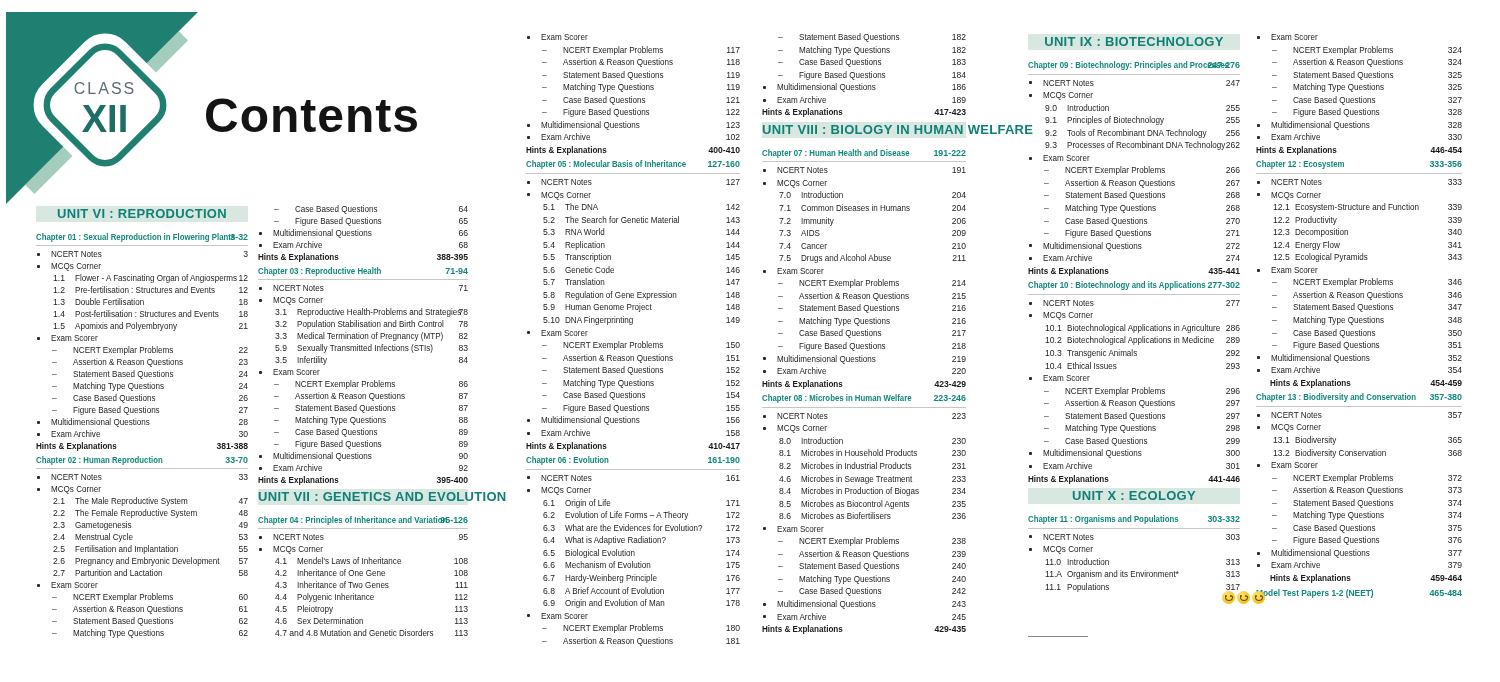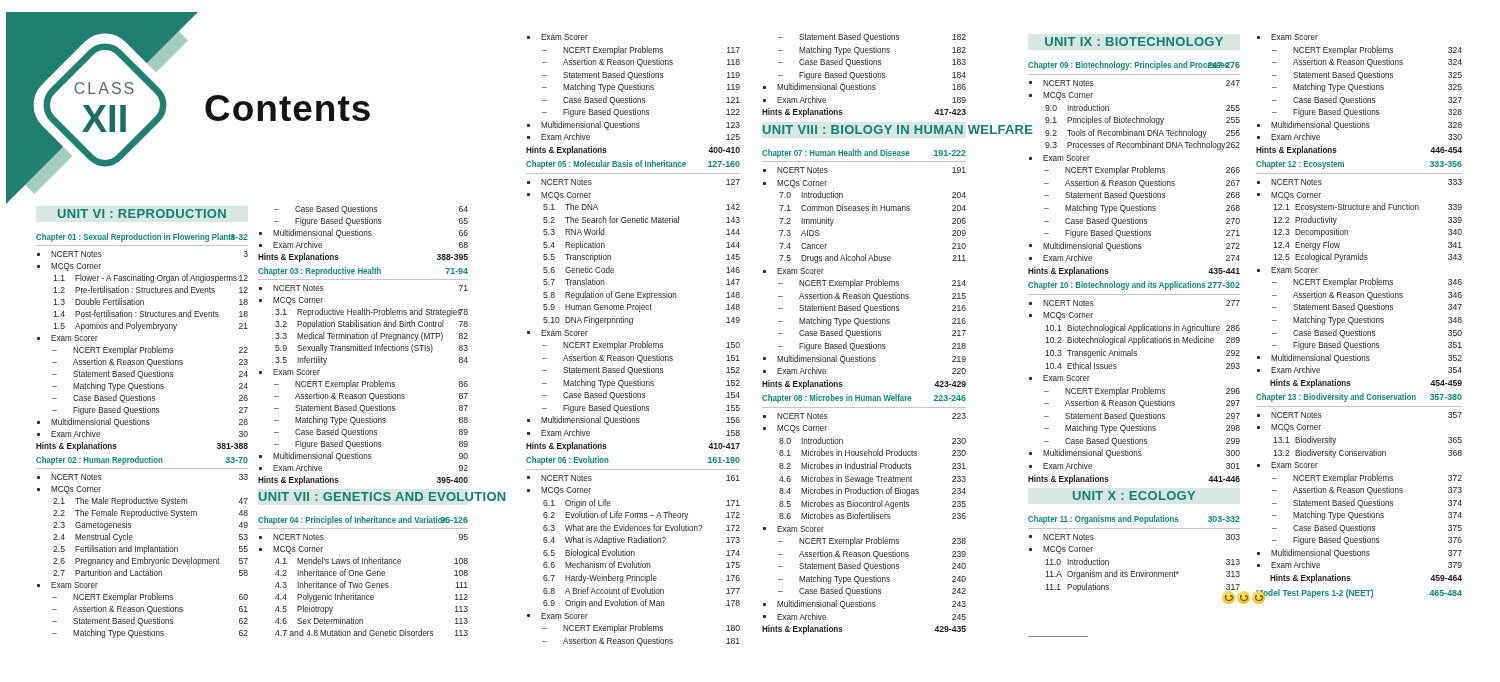--- a/index.html
+++ b/index.html
@@ -1,21 +1,21 @@
 <!DOCTYPE html>
 <html><head>
 <meta charset="utf-8">
 <style>
   html,body{margin:0;padding:0;background:#ffffff;}
   .page{position:relative;width:1500px;height:682px;background:#fff;overflow:hidden;
         font-family:"Liberation Sans","DejaVu Sans",sans-serif;color:#222;}
   
   .corner-art{position:absolute;left:0;top:8px;width:210px;height:200px;}
   
-  .title{position:absolute;left:204px;top:88px;margin:0;font-size:37px;font-weight:bold;
+  .title{position:absolute;left:204px;top:88px;margin:0;font-size:48px;font-weight:bold;
          letter-spacing:1px;color:#141414;}
   
   .col{position:absolute;--lh:12.55px;font-size:8.6px;line-height:var(--lh);}
   .col.short{--lh:12px;}
   .row{display:flex;align-items:center;height:var(--lh);}
   .lbl{flex:1;min-width:0;}
   .lt{display:inline-block;white-space:nowrap;transform:scaleX(.94);transform-origin:0 50%;}
   .pg{flex-shrink:0;margin-left:4px;white-space:nowrap;}
   .dot{width:3px;height:3px;border-radius:1px;background:#2a2a2a;margin:0 11px 0 1px;flex-shrink:0;}
   .dashm{width:21px;margin-left:16px;flex-shrink:0;color:#444;}
@@ -419,21 +419,21 @@
         <span class="pg">122</span>
       </div>
       <div class="row bullet">
         <span class="dot"></span>
         <span class="lbl"><span class="lt">Multidimensional Questions</span></span>
         <span class="pg">123</span>
       </div>
       <div class="row bullet">
         <span class="dot"></span>
         <span class="lbl"><span class="lt">Exam Archive</span></span>
-        <span class="pg">125</span>
+        <span class="pg">102</span>
       </div>
       <div class="row hints">
         <span class="lbl"><span class="lt">Hints &amp; Explanations</span></span>
         <span class="pg">400-410</span>
       </div>
       <div class="row chapter">
         <span class="lbl"><span class="lt">Chapter 05 : Molecular Basis of Inheritance</span></span>
         <span class="pg">127-160</span>
       </div>
       <div class="row bullet">

